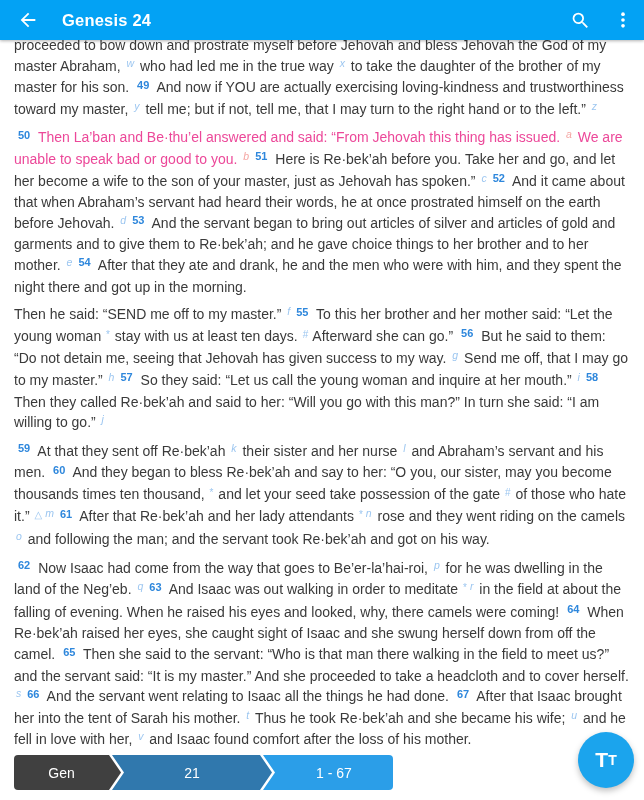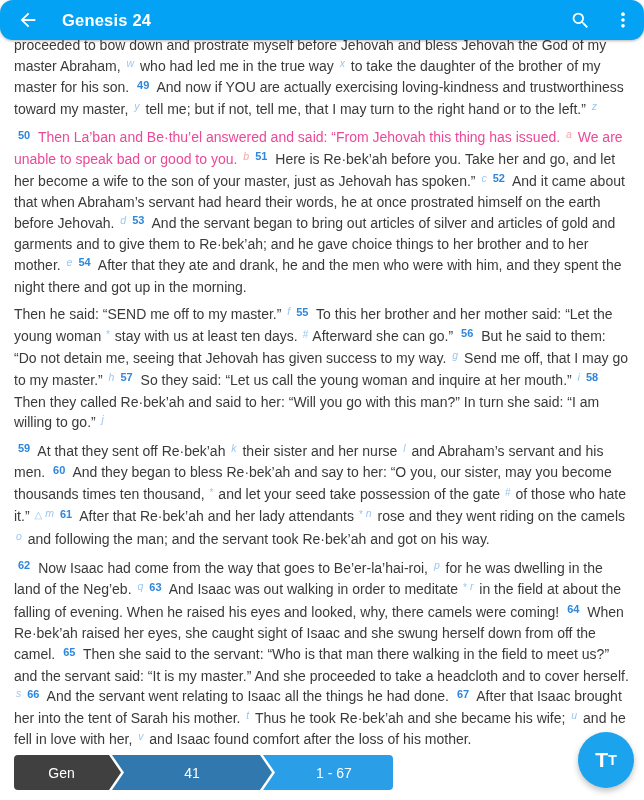--- a/index.html
+++ b/index.html
@@ -5,21 +5,21 @@
   html,body{margin:0;padding:0;}
   body{
     width:644px;height:800px;position:relative;overflow:hidden;
     background:#ffffff;
     font-family:"Liberation Sans", sans-serif;
   }
   
   .appbar{
     position:absolute;top:0;left:0;width:644px;height:40px;
     background:#03A2F4;display:flex;align-items:center;
-    box-shadow:0 1px 3px rgba(0,0,0,.3);z-index:20;border-radius:13px;
+    box-shadow:0 1px 3px rgba(0,0,0,.3);z-index:20;
   }
   .icon-btn{
     background:none;border:none;padding:0;cursor:pointer;
     width:40px;height:40px;display:flex;align-items:center;justify-content:center;
   }
   .icon-btn.back{margin-left:8px;}
   .appbar .title{
     color:#ffffff;font-size:16.5px;font-weight:600;margin-left:14px;letter-spacing:.2px;
   }
   .appbar .spacer{flex:1;}
@@ -108,21 +108,21 @@
     <p><span class="t">Then he said: “SEND me off to my master.” </span><span class="f">f</span><span class="v">55</span><span class="t"> To this her brother and her mother said: “Let the young woman </span><span class="s">*</span><span class="t"> stay with us at least ten days. </span><span class="s">#</span><span class="t"> Afterward she can go.” </span><span class="v">56</span><span class="t"> But he said to them: “Do not detain me, seeing that Jehovah has given success to my way. </span><span class="f">g</span><span class="t"> Send me off, that I may go to my master.” </span><span class="f">h</span><span class="v">57</span><span class="t"> So they said: “Let us call the young woman and inquire at her mouth.” </span><span class="f">i</span><span class="v">58</span><span class="t"> Then they called Re·bek’ah and said to her: “Will you go with this man?” In turn she said: “I am willing to go.” </span><span class="f">j</span></p>
     <p><span class="v">59</span><span class="t"> At that they sent off Re·bek’ah </span><span class="f">k</span><span class="t"> their sister and her nurse </span><span class="f">l</span><span class="t"> and Abraham’s servant and his men. </span><span class="v">60</span><span class="t"> And they began to bless Re·bek’ah and say to her: “O you, our sister, may you become thousands times ten thousand, </span><span class="s">*</span><span class="t"> and let your seed take possession of the gate </span><span class="s">#</span><span class="t"> of those who hate it.” </span><span class="s">△</span><span class="f">m</span><span class="v">61</span><span class="t"> After that Re·bek’ah and her lady attendants </span><span class="s">*</span><span class="f">n</span><span class="t"> rose and they went riding on the camels </span><span class="f">o</span><span class="t"> and following the man; and the servant took Re·bek’ah and got on his way.</span></p>
     <p><span class="v">62</span><span class="t"> Now Isaac had come from the way that goes to Be’er-la’hai-roi, </span><span class="f">p</span><span class="t"> for he was dwelling in the land of the Neg’eb. </span><span class="f">q</span><span class="v">63</span><span class="t"> And Isaac was out walking in order to meditate </span><span class="s">*</span><span class="f">r</span><span class="t"> in the field at about the falling of evening. When he raised his eyes and looked, why, there camels were coming! </span><span class="v">64</span><span class="t"> When Re·bek’ah raised her eyes, she caught sight of Isaac and she swung herself down from off the camel. </span><span class="v">65</span><span class="t"> Then she said to the servant: “Who is that man there walking in the field to meet us?” and the servant said: “It is my master.” And she proceeded to take a headcloth and to cover herself. </span><span class="f">s</span><span class="v">66</span><span class="t"> And the servant went relating to Isaac all the things he had done. </span><span class="v">67</span><span class="t"> After that Isaac brought her into the tent of Sarah his mother. </span><span class="f">t</span><span class="t"> Thus he took Re·bek’ah and she became his wife; </span><span class="f">u</span><span class="t"> and he fell in love with her, </span><span class="f">v</span><span class="t"> and Isaac found comfort after the loss of his mother.</span></p>
   </div>
 
 <div class="chips">
   <div class="chip c1">
     <span>Gen</span>
   </div>
   <div class="chip c2">
-    <span>41</span>
+    <span>21</span>
   </div>
   <div class="chip c3">
     <span>1 - 67</span>
   </div>
 </div>
 
 <button class="fab">
   <span class="tl">T</span>
     <span class="ts">T</span>
 </button>

